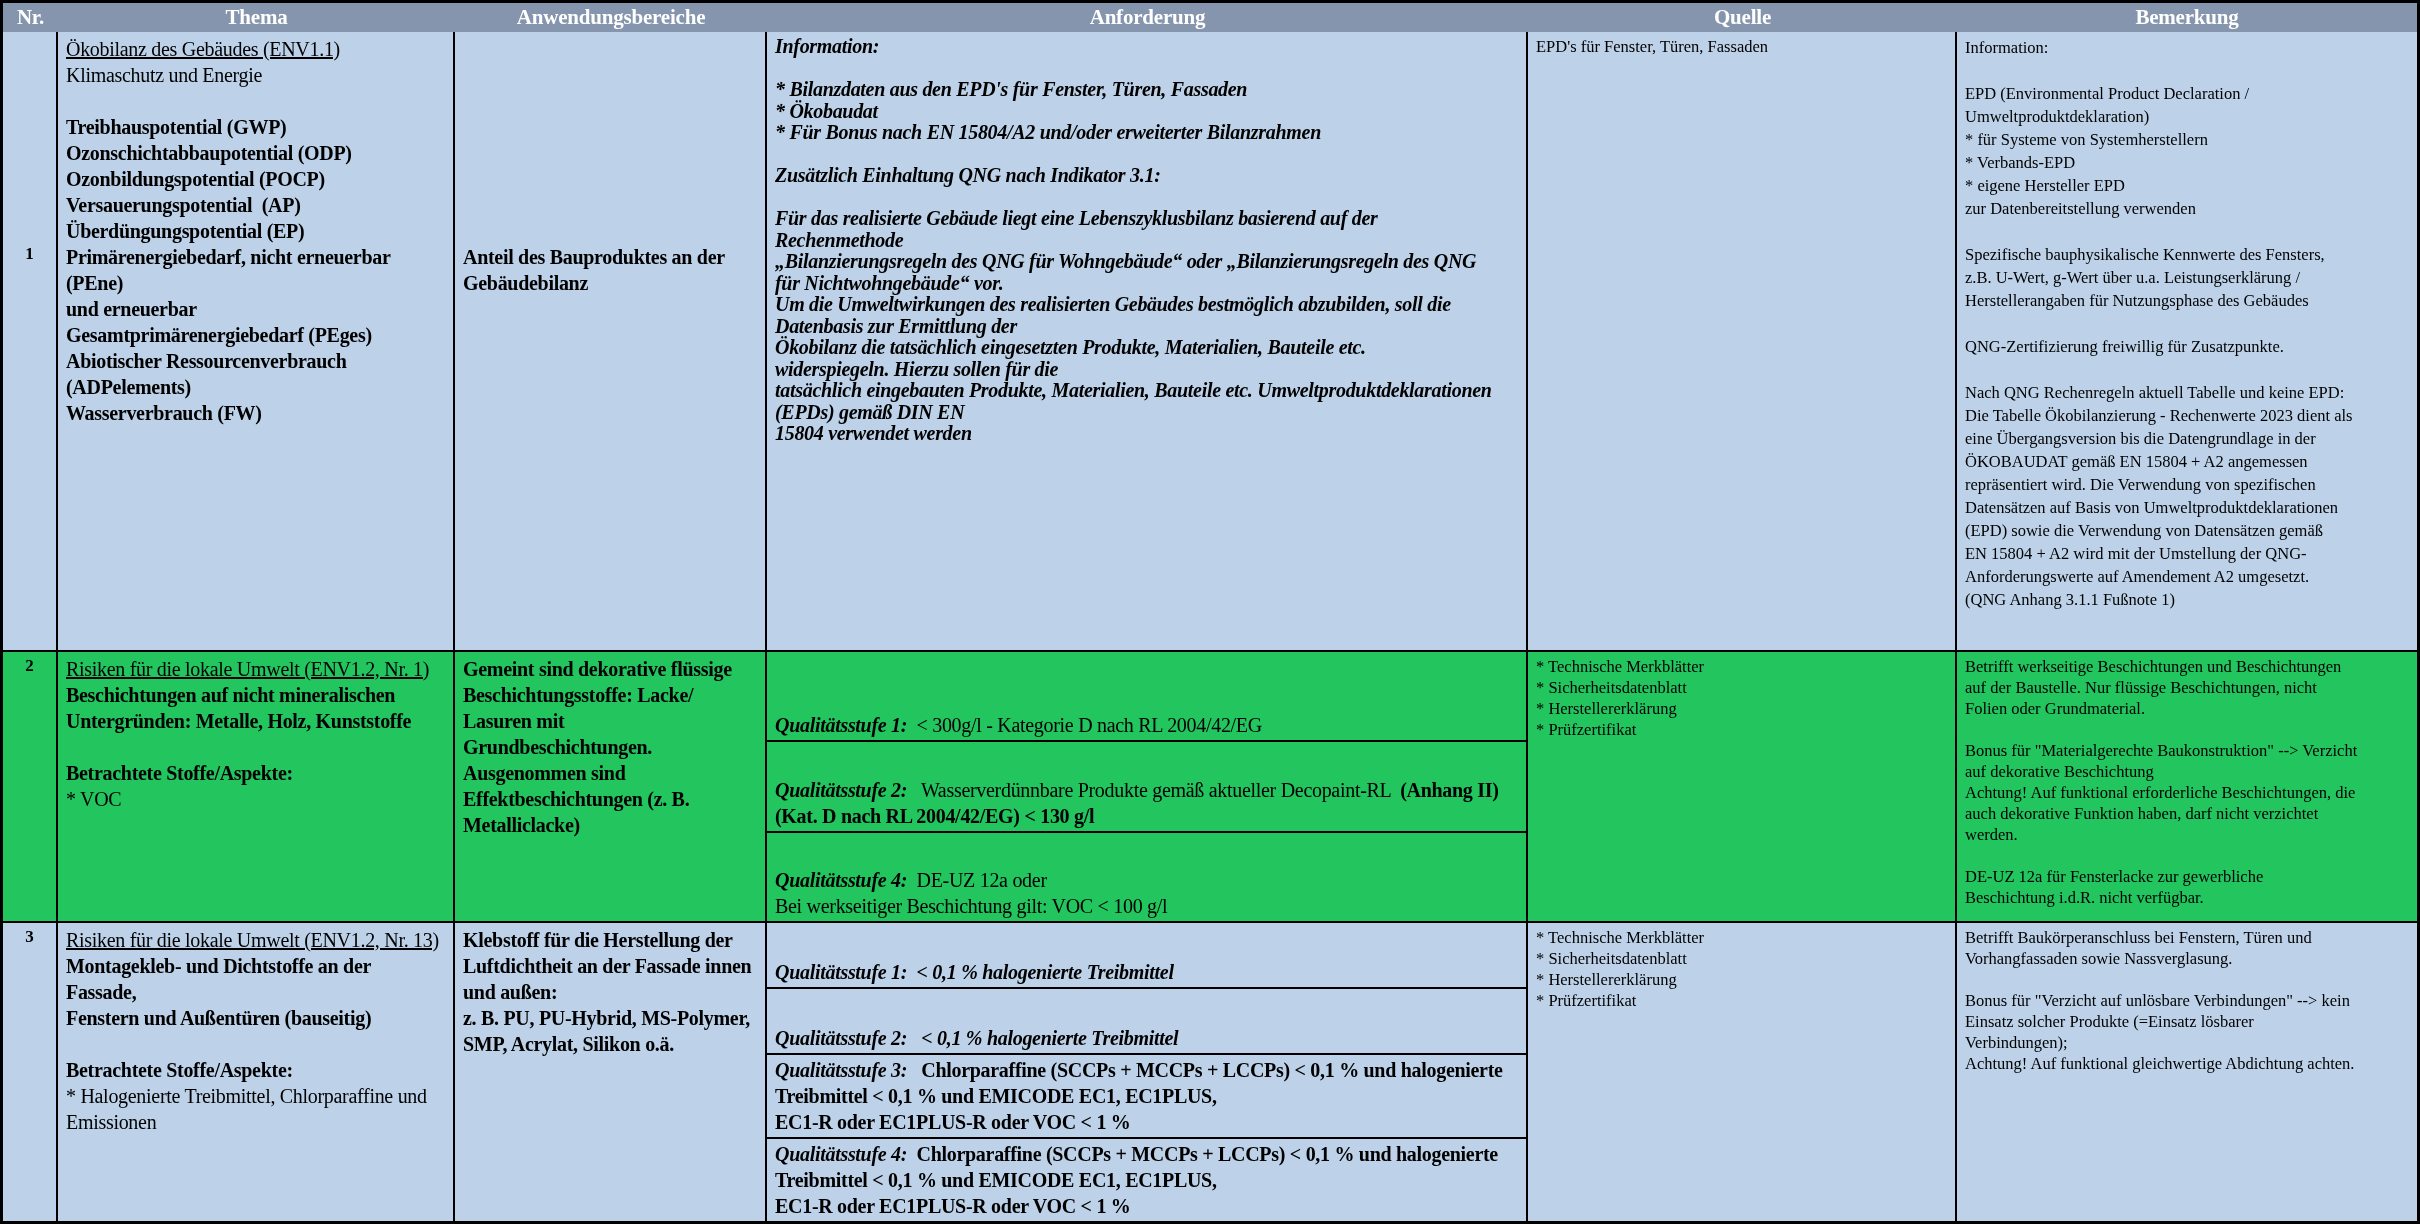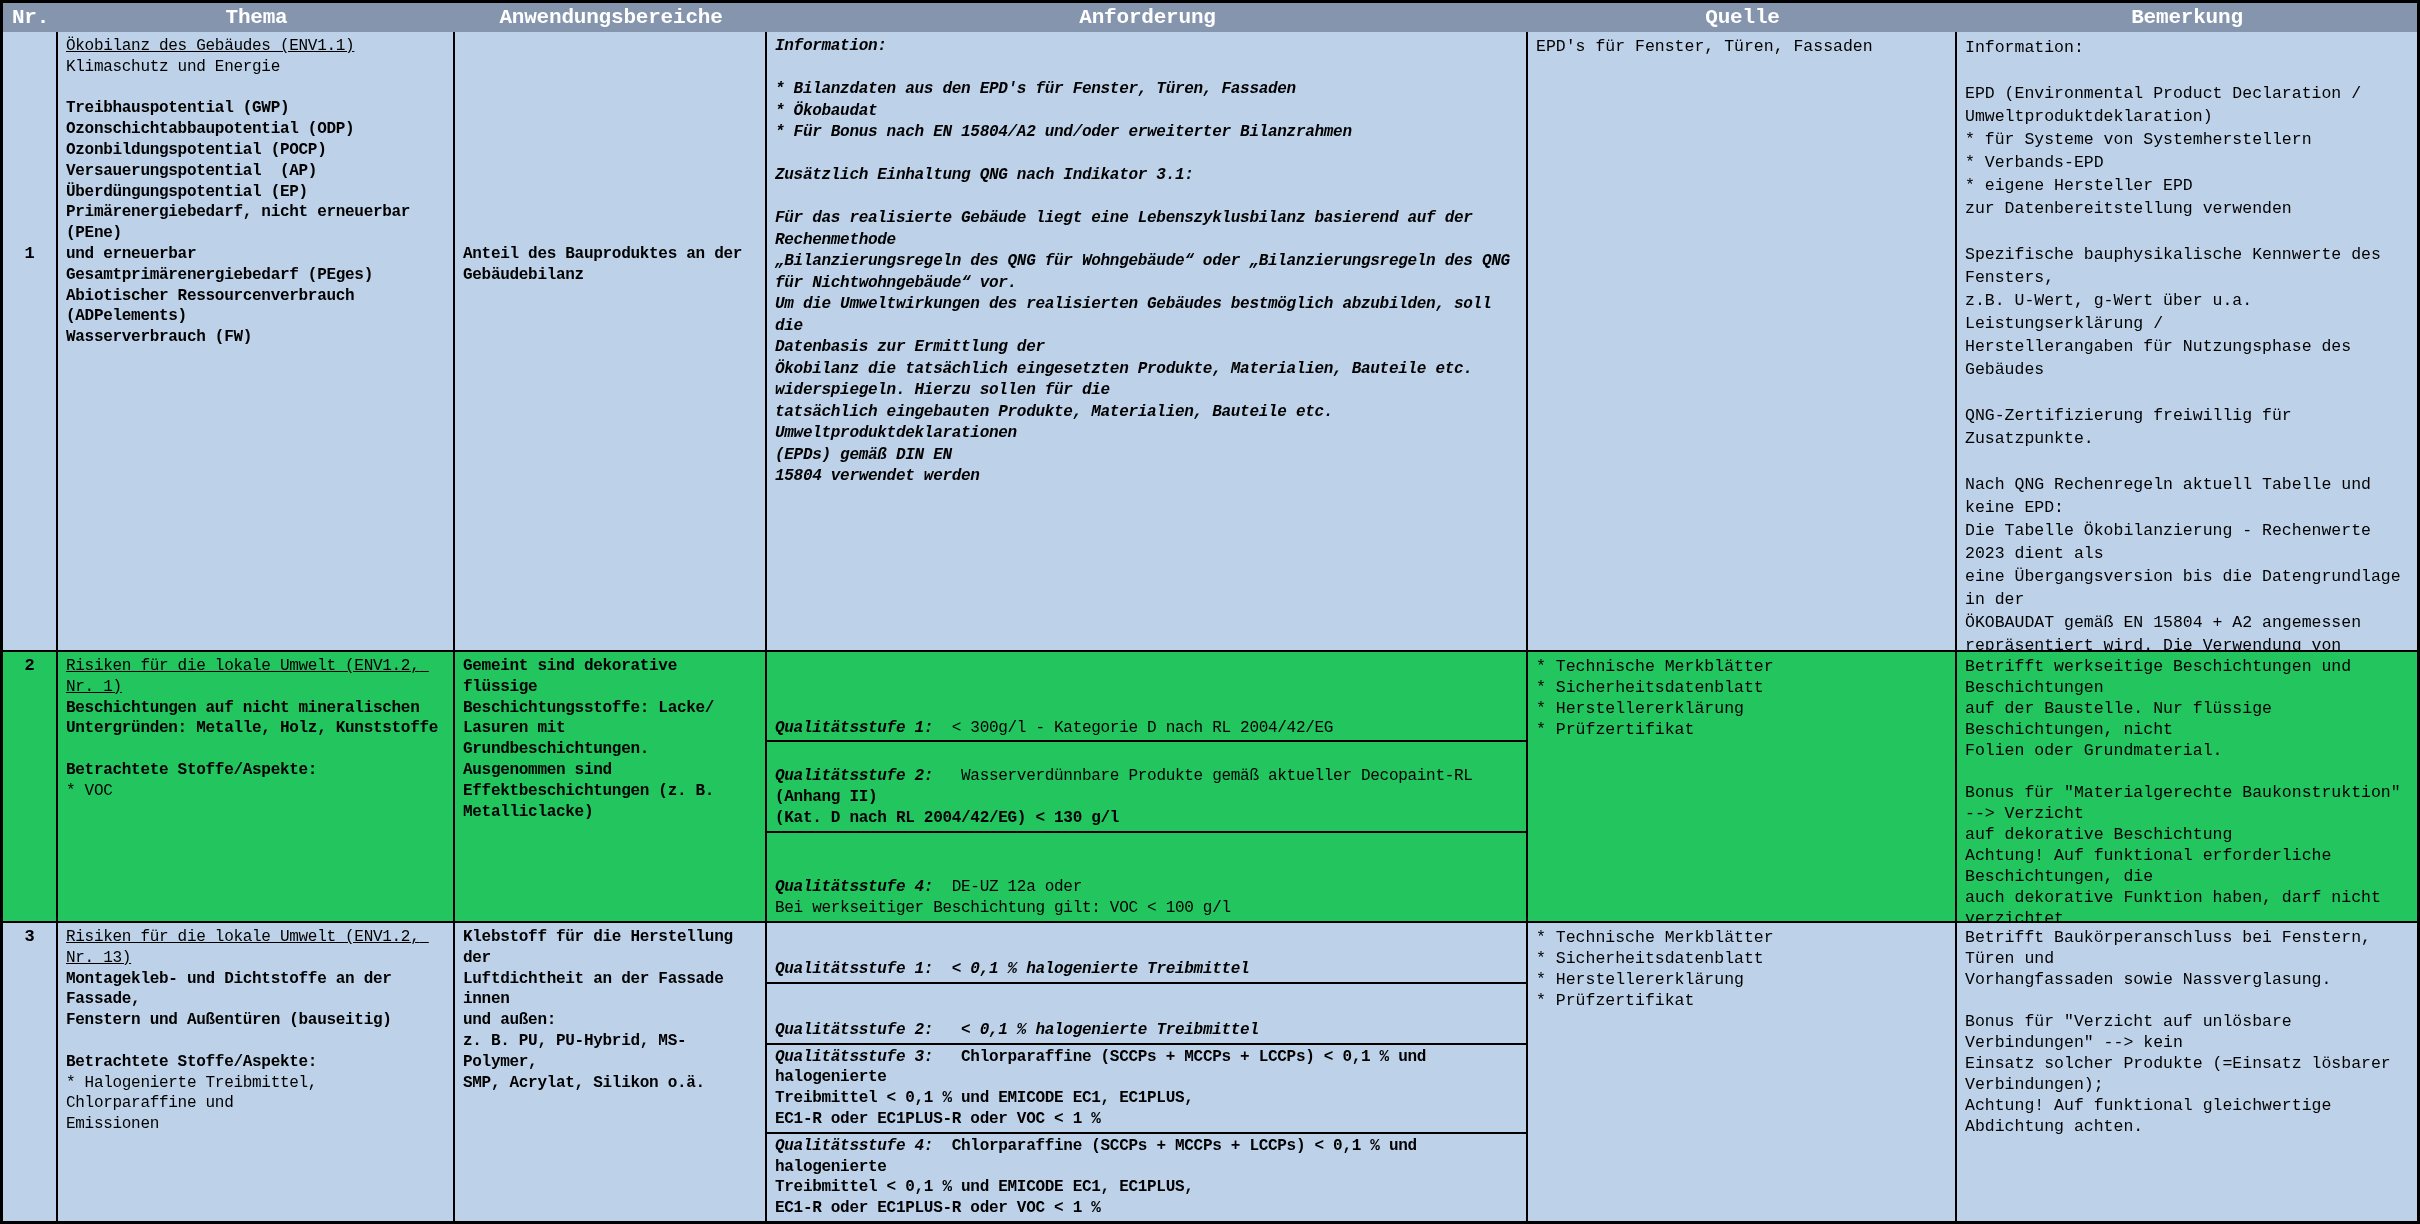--- a/index.html
+++ b/index.html
@@ -1,18 +1,18 @@
 <!DOCTYPE html>
 <html lang="de"><head>
 <meta charset="utf-8">
 <style>
   html,body{margin:0;padding:0;background:#ffffff;}
   .sheet{
     width:2237px;height:1224px;box-sizing:border-box;
-    font-family:Liberation Mono, monospace;color:#000;
+    font-family:Liberation Serif, serif;color:#000;
   }
   .tbl{
     display:grid;width:2420px;height:1224px;box-sizing:border-box;
     grid-template-columns:55px 397px 312px 761px 429px 460px;
     grid-template-rows:29px 620px 271px 298px;
     border:3px solid #000;background:#fff;
   }
   .c{
     box-sizing:border-box;overflow:hidden;
     border-right:2px solid #000;border-bottom:2px solid #000;
@@ -20,21 +20,21 @@
   }
   .c.lastcol{border-right:none;}
   .c.lastrow{border-bottom:none;}
   .hc{
     background:#8595ad;color:#fff;font-weight:bold;font-size:21px;
     display:flex;align-items:center;justify-content:center;
     letter-spacing:-0.2px;padding:0 4px;
   }
   .band-a{background:#bdd2e9;}
   .band-b{background:#22c55e;}
-  .txt{font-size:16px;line-height:1.3;white-space:pre-wrap;}
+  .txt{font-size:20px;line-height:1.3;white-space:pre-wrap;}
   .cond{letter-spacing:-0.3px;}
   .rem{font-size:16.5px;line-height:21px;}
   .lh23{line-height:23px;}
   .sb{font-weight:bold;}
   .sbi{font-weight:bold;font-style:italic;}
   .su{text-decoration:underline;}
   .vmid{display:flex;align-items:flex-start;}
   .hmid{justify-content:center;}
   .nrc{font-weight:bold;font-size:17px;}
   .push-down{padding-top:212px;}

